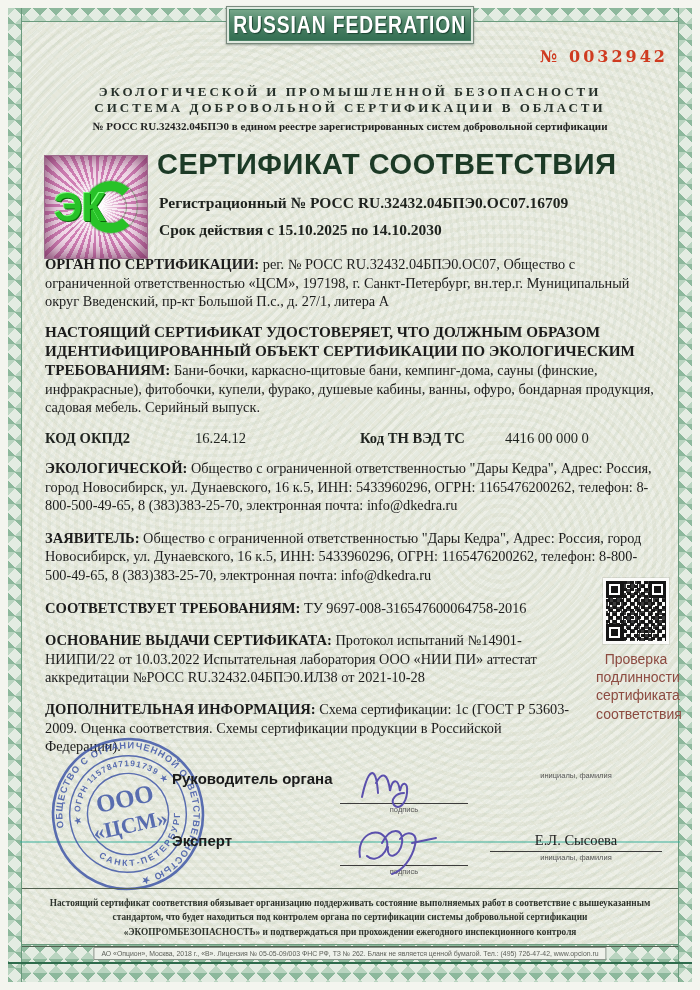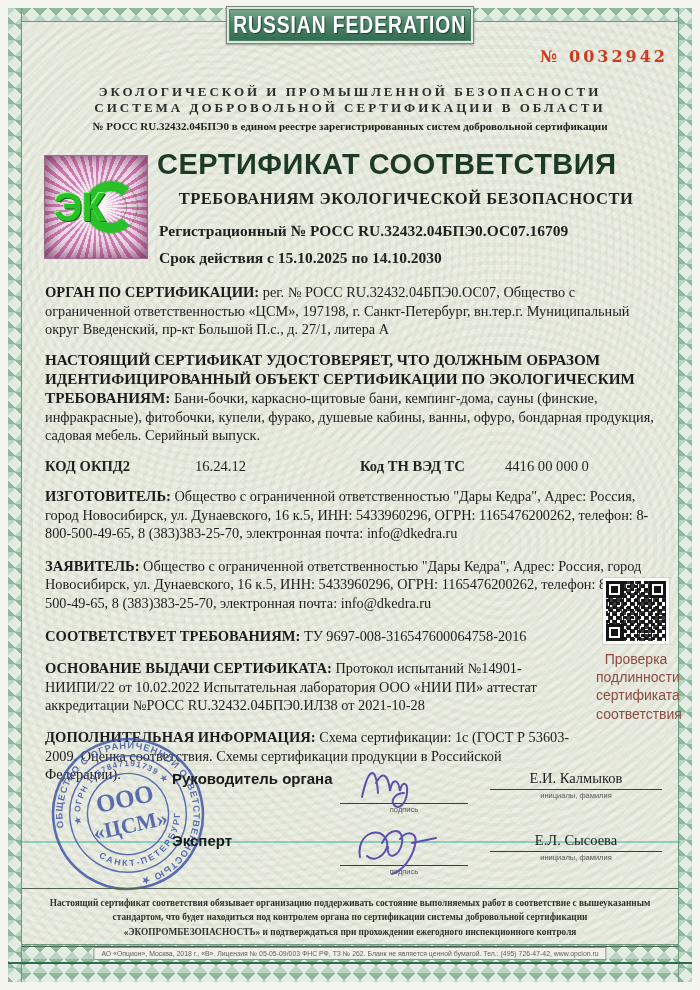--- a/index.html
+++ b/index.html
@@ -142,43 +142,42 @@
     <span class="ek">ЭК</span>
   </div>
 
   <div class="content">
     <div class="sys-line">ЭКОЛОГИЧЕСКОЙ И ПРОМЫШЛЕННОЙ БЕЗОПАСНОСТИ</div>
     <div class="sys-line">СИСТЕМА ДОБРОВОЛЬНОЙ СЕРТИФИКАЦИИ В ОБЛАСТИ</div>
     <div class="registry">№ РОСС RU.32432.04БПЭ0 в едином реестре зарегистрированных систем добровольной сертификации</div>
 
     <div class="title-wrap">
       <div class="cert-title">СЕРТИФИКАТ СООТВЕТСТВИЯ</div>
-      <div class="cert-sub">ТРЕБОВАНИЯМ ЭКОЛОГИЧЕСКОЙ БЕЗОПАСНОСТИ</div>
       <div class="reg-line">Регистрационный № РОСС RU.32432.04БПЭ0.ОС07.16709</div>
       <div class="validity">Срок действия с 15.10.2025 по 14.10.2030</div>
     </div>
 
     <p class="sec" style="margin-top:16px"><b>ОРГАН ПО СЕРТИФИКАЦИИ:</b> <span>рег. № РОСС RU.32432.04БПЭ0.ОС07, Общество с ограниченной ответственностью «ЦСМ», 197198, г. Санкт-Петербург, вн.тер.г. Муниципальный округ Введенский, пр-кт Большой П.с., д. 27/1, литера А</span></p>
 
     <p class="sec big"><b>НАСТОЯЩИЙ СЕРТИФИКАТ УДОСТОВЕРЯЕТ, ЧТО ДОЛЖНЫМ ОБРАЗОМ ИДЕНТИФИЦИРОВАННЫЙ ОБЪЕКТ СЕРТИФИКАЦИИ ПО ЭКОЛОГИЧЕСКИМ ТРЕБОВАНИЯМ:</b> <span>Бани-бочки, каркасно-щитовые бани, кемпинг-дома, сауны (финские, инфракрасные), фитобочки, купели, фурако, душевые кабины, ванны, офуро, бондарная продукция, садовая мебель. Серийный выпуск.</span></p>
 
     <div class="codes">
       <span class="l1">КОД ОКПД2</span>
       <span class="v1">16.24.12</span>
       <span class="l2">Код ТН ВЭД ТС</span>
       <span class="v2">4416 00 000 0</span>
     </div>
 
-    <p class="sec"><b>ИЗГОТОВИТЕЛЬ:</b> <span>Общество с ограниченной ответственностью "Дары Кедра", Адрес: Россия, город Новосибирск, ул. Дунаевского, 16 к.5, ИНН: 5433960296, ОГРН: 1165476200262, телефон: 8-800-500-49-65, 8 (383)383-25-70, электронная почта: info@dkedra.ru</span></p>
+    <p class="sec"><b>ЭКОЛОГИЧЕСКОЙ:</b> <span>Общество с ограниченной ответственностью "Дары Кедра", Адрес: Россия, город Новосибирск, ул. Дунаевского, 16 к.5, ИНН: 5433960296, ОГРН: 1165476200262, телефон: 8-800-500-49-65, 8 (383)383-25-70, электронная почта: info@dkedra.ru</span></p>
 
     <p class="sec" style="margin-top:15px"><b>ЗАЯВИТЕЛЬ:</b> <span>Общество с ограниченной ответственностью "Дары Кедра", Адрес: Россия, город Новосибирск, ул. Дунаевского, 16 к.5, ИНН: 5433960296, ОГРН: 1165476200262, телефон: 8-800-500-49-65, 8 (383)383-25-70, электронная почта: info@dkedra.ru</span></p>
 
     <p class="sec" style="margin-top:15px"><b>СООТВЕТСТВУЕТ ТРЕБОВАНИЯМ:</b> <span>ТУ 9697-008-316547600064758-2016</span></p>
 
-    <p class="sec wrapqr" style="margin-top:14px"><b>ОСНОВАНИЕ ВЫДАЧИ СЕРТИФИКАТА:</b> <span>Протокол испытаний №14901-НИИПИ/22 от 10.02.2022 Испытательная лаборатория ООО «НИИ ПИ» аттестат аккредитации №РОСС RU.32432.04БПЭ0.ИЛ38 от 2021-10-28</span></p>
+    <p class="sec wrapqr" style="margin-top:14px"><b>ОСНОВАНИЕ ВЫДАЧИ СЕРТИФИКАТА:</b> <span>Протокол испытаний №14901-НИИПИ/22 от 10.03.2022 Испытательная лаборатория ООО «НИИ ПИ» аттестат аккредитации №РОСС RU.32432.04БПЭ0.ИЛ38 от 2021-10-28</span></p>
 
     <p class="sec wrapqr" style="margin-top:14px"><b>ДОПОЛНИТЕЛЬНАЯ ИНФОРМАЦИЯ:</b> <span>Схема сертификации: 1с (ГОСТ Р 53603-2009. Оценка соответствия. Схемы сертификации продукции в Российской Федерации).</span></p>
   </div>
 
   <div class="qr-block">
     <div class="qr">
       <div class="mat"></div>
       <div class="finder f-tl"></div>
       <div class="finder f-tr"></div>
       <div class="finder f-bl"></div>
@@ -215,21 +214,20 @@
       <div class="sig-role">Руководитель органа</div>
       <div class="sig-field">
         <div class="line">
           <svg width="96" height="56" viewBox="0 0 96 56">
             <path d="M10 40 C16 12, 24 6, 26 36 M24 26 C30 14, 36 16, 38 34 C40 22, 46 20, 48 34 C50 24, 56 24, 55 36 C54 46, 47 54, 42 48 C38 43, 44 36, 52 36" fill="none" stroke="#5b50ad" stroke-width="2" stroke-linecap="round"></path>
           </svg>
         </div>
         <div class="tiny-cap">подпись</div>
       </div>
       <div class="name-field">
-        <div class="nm">Е.И. Калмыков</div>
         <div class="tiny-cap">инициалы, фамилия</div>
       </div>
     </div>
     <div class="sig-row">
       <div class="sig-role">Эксперт</div>
       <div class="sig-field">
         <div class="line">
           <svg width="104" height="56" viewBox="0 0 104 56">
             <path d="M8 38 C4 16, 26 6, 34 20 C40 31, 24 46, 15 37 M30 24 C38 8, 52 8, 50 24 C48 38, 34 42, 36 28 M48 20 C56 10, 66 14, 63 26 C60 40, 50 52, 40 55 M60 24 L84 19" fill="none" stroke="#5b50ad" stroke-width="2" stroke-linecap="round"></path>
           </svg>

